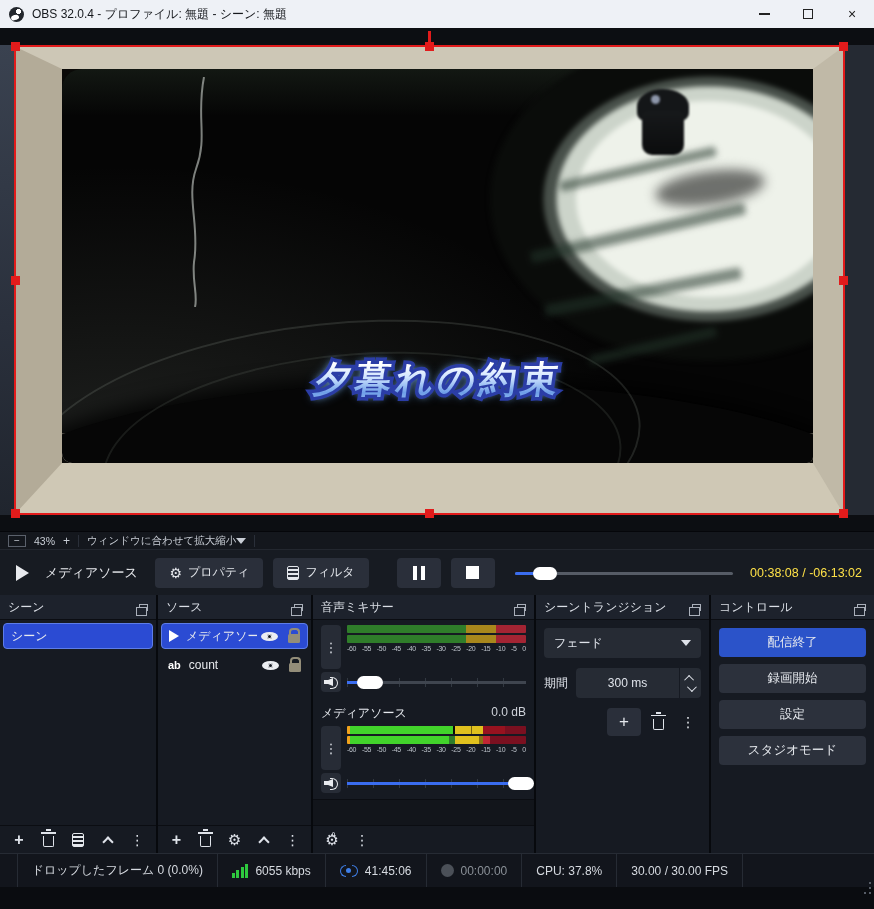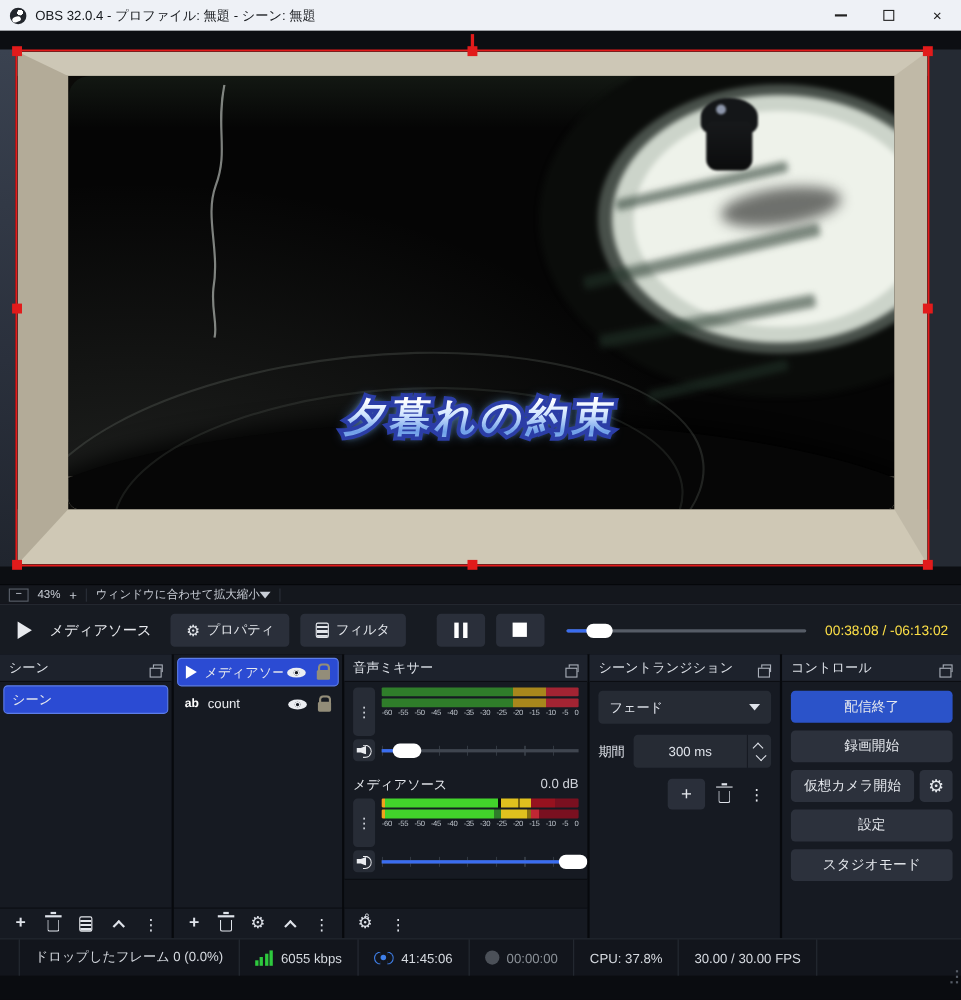--- a/index.html
+++ b/index.html
@@ -377,20 +377,24 @@
         <span class="tool">
             <span class="i-chevup"></span>
           </span>
         <span class="tool push">
             <span class="g-kebab">⋮</span>
           </span>
       </div>
     </div>
 
     <div class="panel p-sources">
+      <div class="phead">
+        <span>ソース</span>
+        <span class="i-popout"></span>
+      </div>
       <div class="pbody">
         <div class="row selected">
           <span class="src-play"></span>
           <span class="src-label">メディアソース</span>
           <span class="i-eye"></span>
           <span class="i-lock"></span>
         </div>
         <div class="row">
           <span class="ab-glyph">ab</span>
           <span class="src-label">count</span>
@@ -544,26 +548,20 @@
     </div>
 
     <div class="panel p-controls">
       <div class="phead">
         <span>コントロール</span>
         <span class="i-popout"></span>
       </div>
       <div class="ctrl-body">
         <div class="cbtn primary">配信終了</div>
         <div class="cbtn">録画開始</div>
-        <div class="vcam-row">
-          <div class="cbtn">仮想カメラ開始</div>
-          <div class="cbtn gear-btn">
-              <span class="gear-md"></span>
-            </div>
-        </div>
         <div class="cbtn">設定</div>
         <div class="cbtn">スタジオモード</div>
       </div>
     </div>
   </div>
 
   <div class="statusbar">
     <div class="sseg">
       <span>ドロップしたフレーム 0 (0.0%)</span>
     </div>

